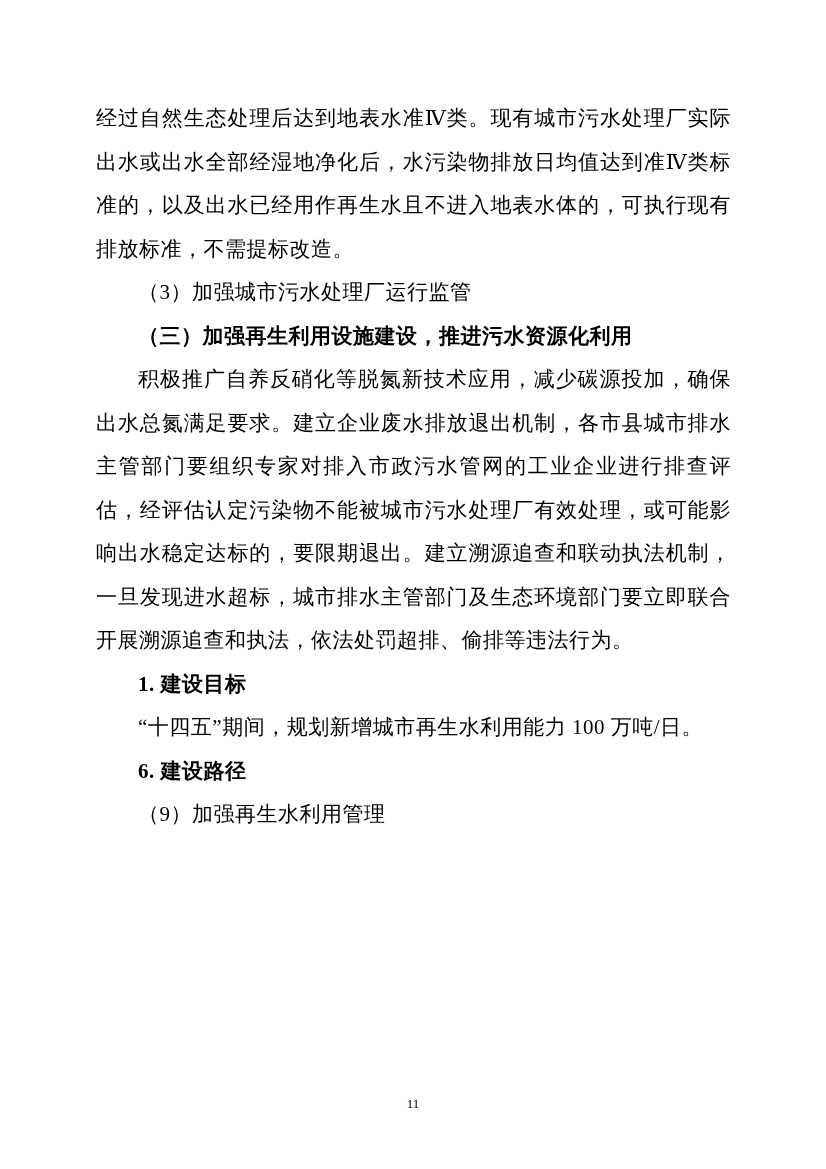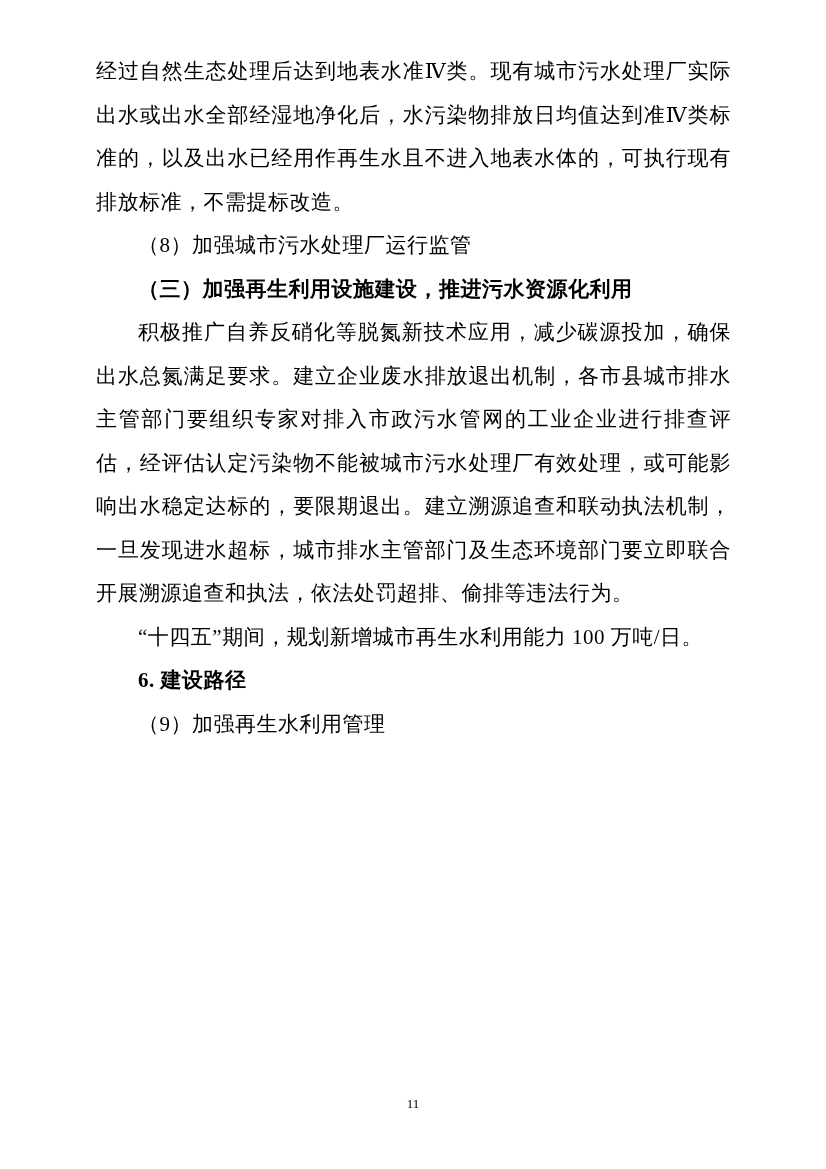--- a/index.html
+++ b/index.html
@@ -11,21 +11,21 @@
       font-family: "Liberation Serif", "DejaVu Serif", serif;
       color: #000000;
     }
     .page {
       position: relative;
       width: 826px;
       height: 1169px;
       margin: 0 auto;
       background: #ffffff;
       box-sizing: border-box;
-      padding: 50px 95px 0 96px;
+      padding: 97px 95px 0 96px;
       overflow: hidden;
     }
     .body-text {
       margin: 0;
       font-size: 21px;
       line-height: 43.5px;
       text-align: justify;
       text-justify: inter-character;
       text-indent: 2em;
       letter-spacing: 0.5px;
@@ -49,26 +49,27 @@
       letter-spacing: 0;
     }
   </style>
 </head>
 <body>
 
 <div class="page">
 
   <p class="body-text no-indent">经过自然生态处理后达到地表水准Ⅳ类。现有城市污水处理厂实际出水或出水全部经湿地净化后，水污染物排放日均值达到准Ⅳ类标准的，以及出水已经用作再生水且不进入地表水体的，可执行现有排放标准，不需提标改造。</p>
 
-  <p class="body-text">（8）加强城市污水处理厂运行监管</p>
+  <p class="body-text">（3）加强城市污水处理厂运行监管</p>
 
   <p class="body-text bold">（三）加强再生利用设施建设，推进污水资源化利用</p>
 
   <p class="body-text">积极推广自养反硝化等脱氮新技术应用，减少碳源投加，确保出水总氮满足要求。建立企业废水排放退出机制，各市县城市排水主管部门要组织专家对排入市政污水管网的工业企业进行排查评估，经评估认定污染物不能被城市污水处理厂有效处理，或可能影响出水稳定达标的，要限期退出。建立溯源追查和联动执法机制，一旦发现进水超标，城市排水主管部门及生态环境部门要立即联合开展溯源追查和执法，依法处罚超排、偷排等违法行为。</p>
 
+  <p class="body-text bold">1. 建设目标</p>
 
   <p class="body-text">“十四五”期间，规划新增城市再生水利用能力 100 万吨/日。</p>
 
   <p class="body-text bold">6. 建设路径</p>
 
   <p class="body-text">（9）加强再生水利用管理</p>
 
 
   <div class="footer">
     <span>11</span>

